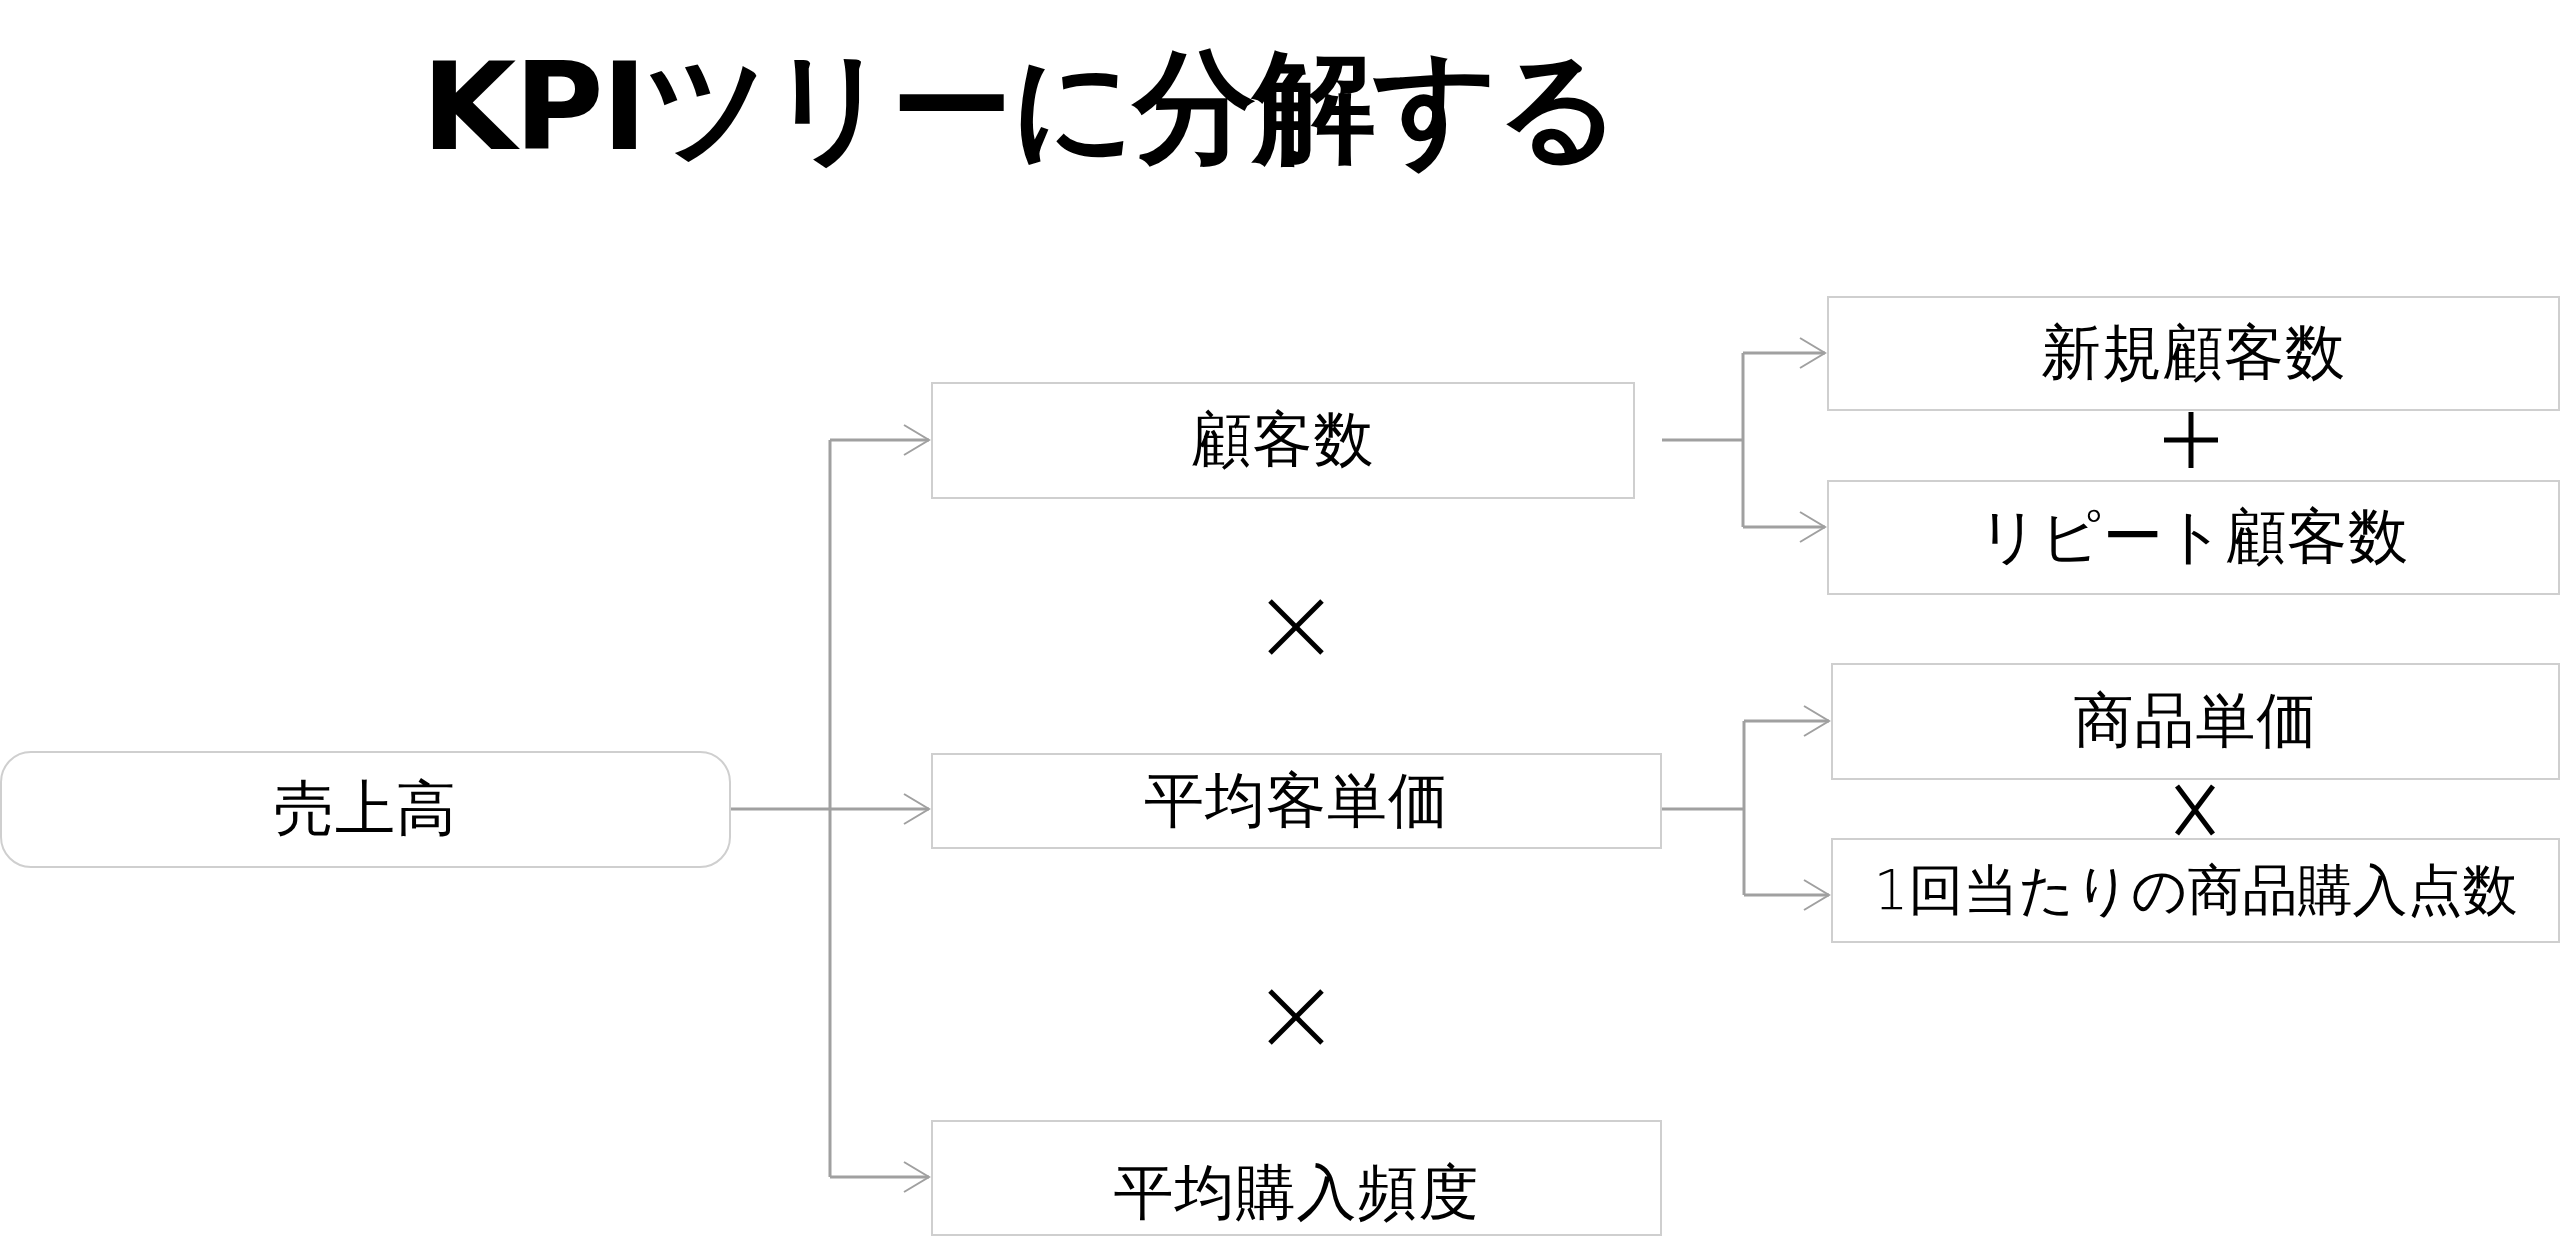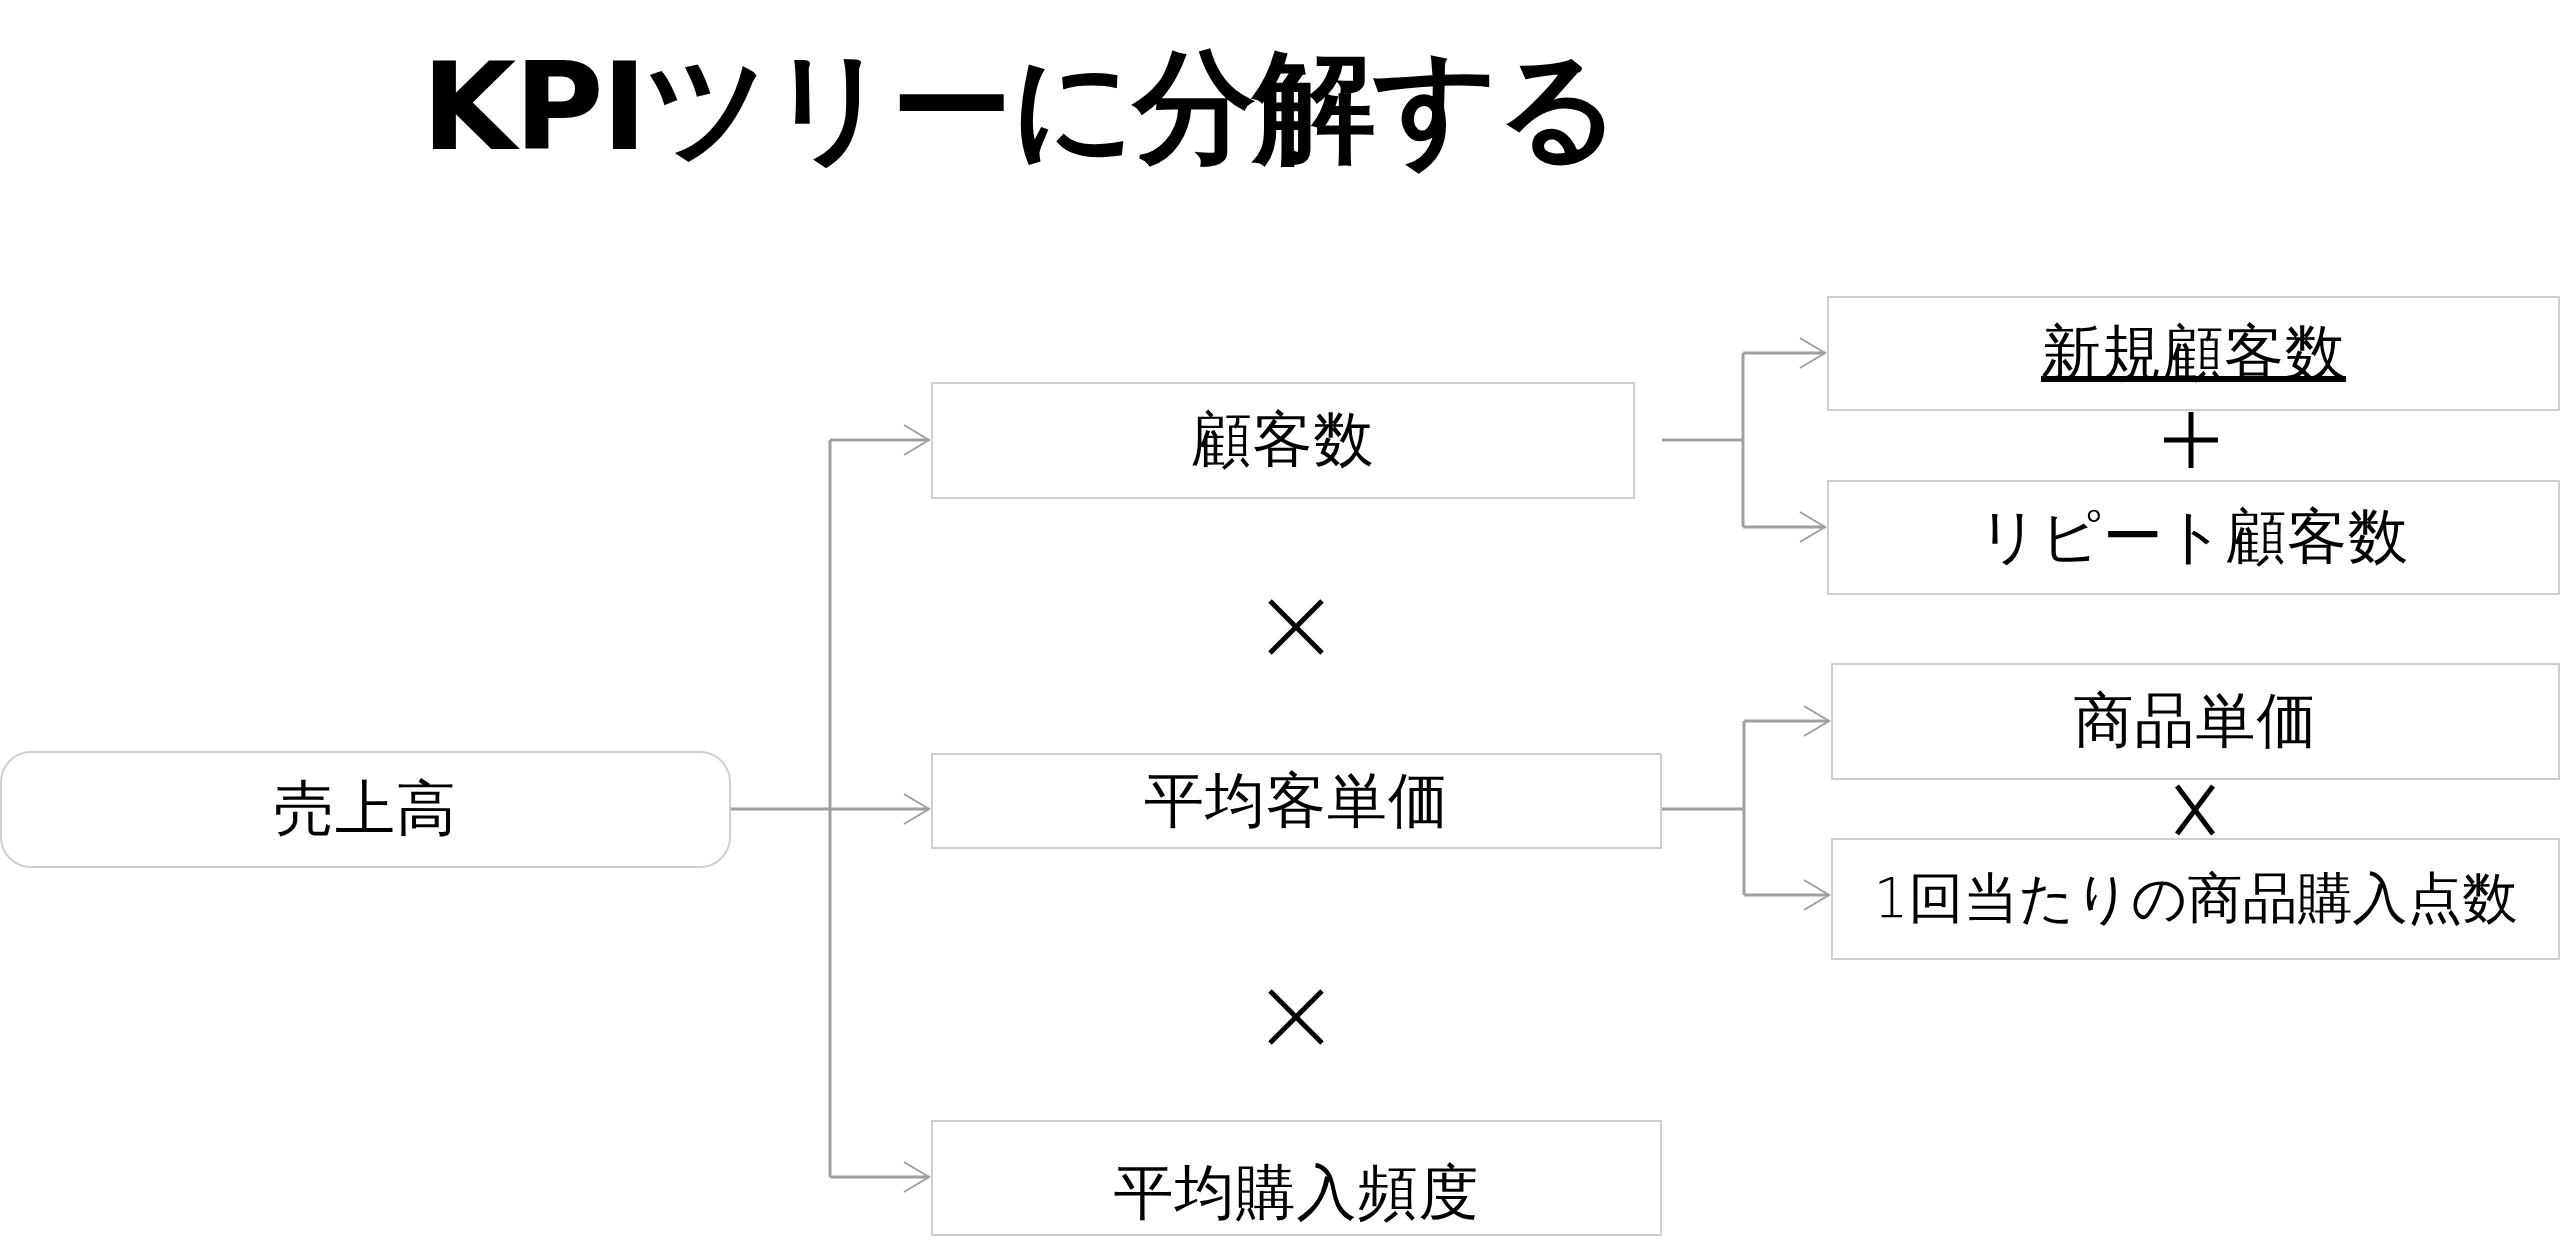--- a/index.html
+++ b/index.html
@@ -9,24 +9,24 @@
            text-align: center; font-size: 122px; font-weight: bold; line-height: 150px;
            letter-spacing: -2px; }
   .node { position: absolute; box-sizing: border-box; border: 2px solid #cfcfcf; background: #fff;
           display: flex; align-items: center; justify-content: center;
           font-size: 60px; font-weight: 300; letter-spacing: 1px; white-space: nowrap; }
   .node.small { font-size: 55px; letter-spacing: 0; }
   #n-sales   { left: 0px;    top: 751px; width: 731px; height: 117px; border-radius: 31px; }
   #n-cust    { left: 931px;  top: 382px; width: 704px; height: 117px; }
   #n-price   { left: 931px;  top: 753px; width: 731px; height: 96px; }
   #n-freq    { left: 931px;  top: 1120px; width: 731px; height: 116px; align-items: flex-end; }
-  #n-new     { left: 1827px; top: 296px; width: 733px; height: 115px; text-decoration: underline; }
+  #n-new     { left: 1827px; top: 296px; width: 733px; height: 115px; }
   #n-repeat  { left: 1827px; top: 468px; width: 733px; height: 115px; margin-top: 12px; }
   #n-unit    { left: 1831px; top: 663px; width: 729px; height: 117px; }
-  #n-qty     { left: 1831px; top: 838px; width: 729px; height: 122px; }
+  #n-qty     { left: 1831px; top: 838px; width: 729px; height: 105px; }
   .op { position: absolute; width: 80px; height: 80px; margin-left: -40px; margin-top: -40px; }
   svg.wires { position: absolute; left: 0; top: 0; }
 </style>
 </head>
 <body>
 
 <div class="title">KPIツリーに分解する</div>
 
 <svg class="wires" width="2560" height="1254">
   <g fill="none" stroke="#a0a0a0" stroke-width="3">

